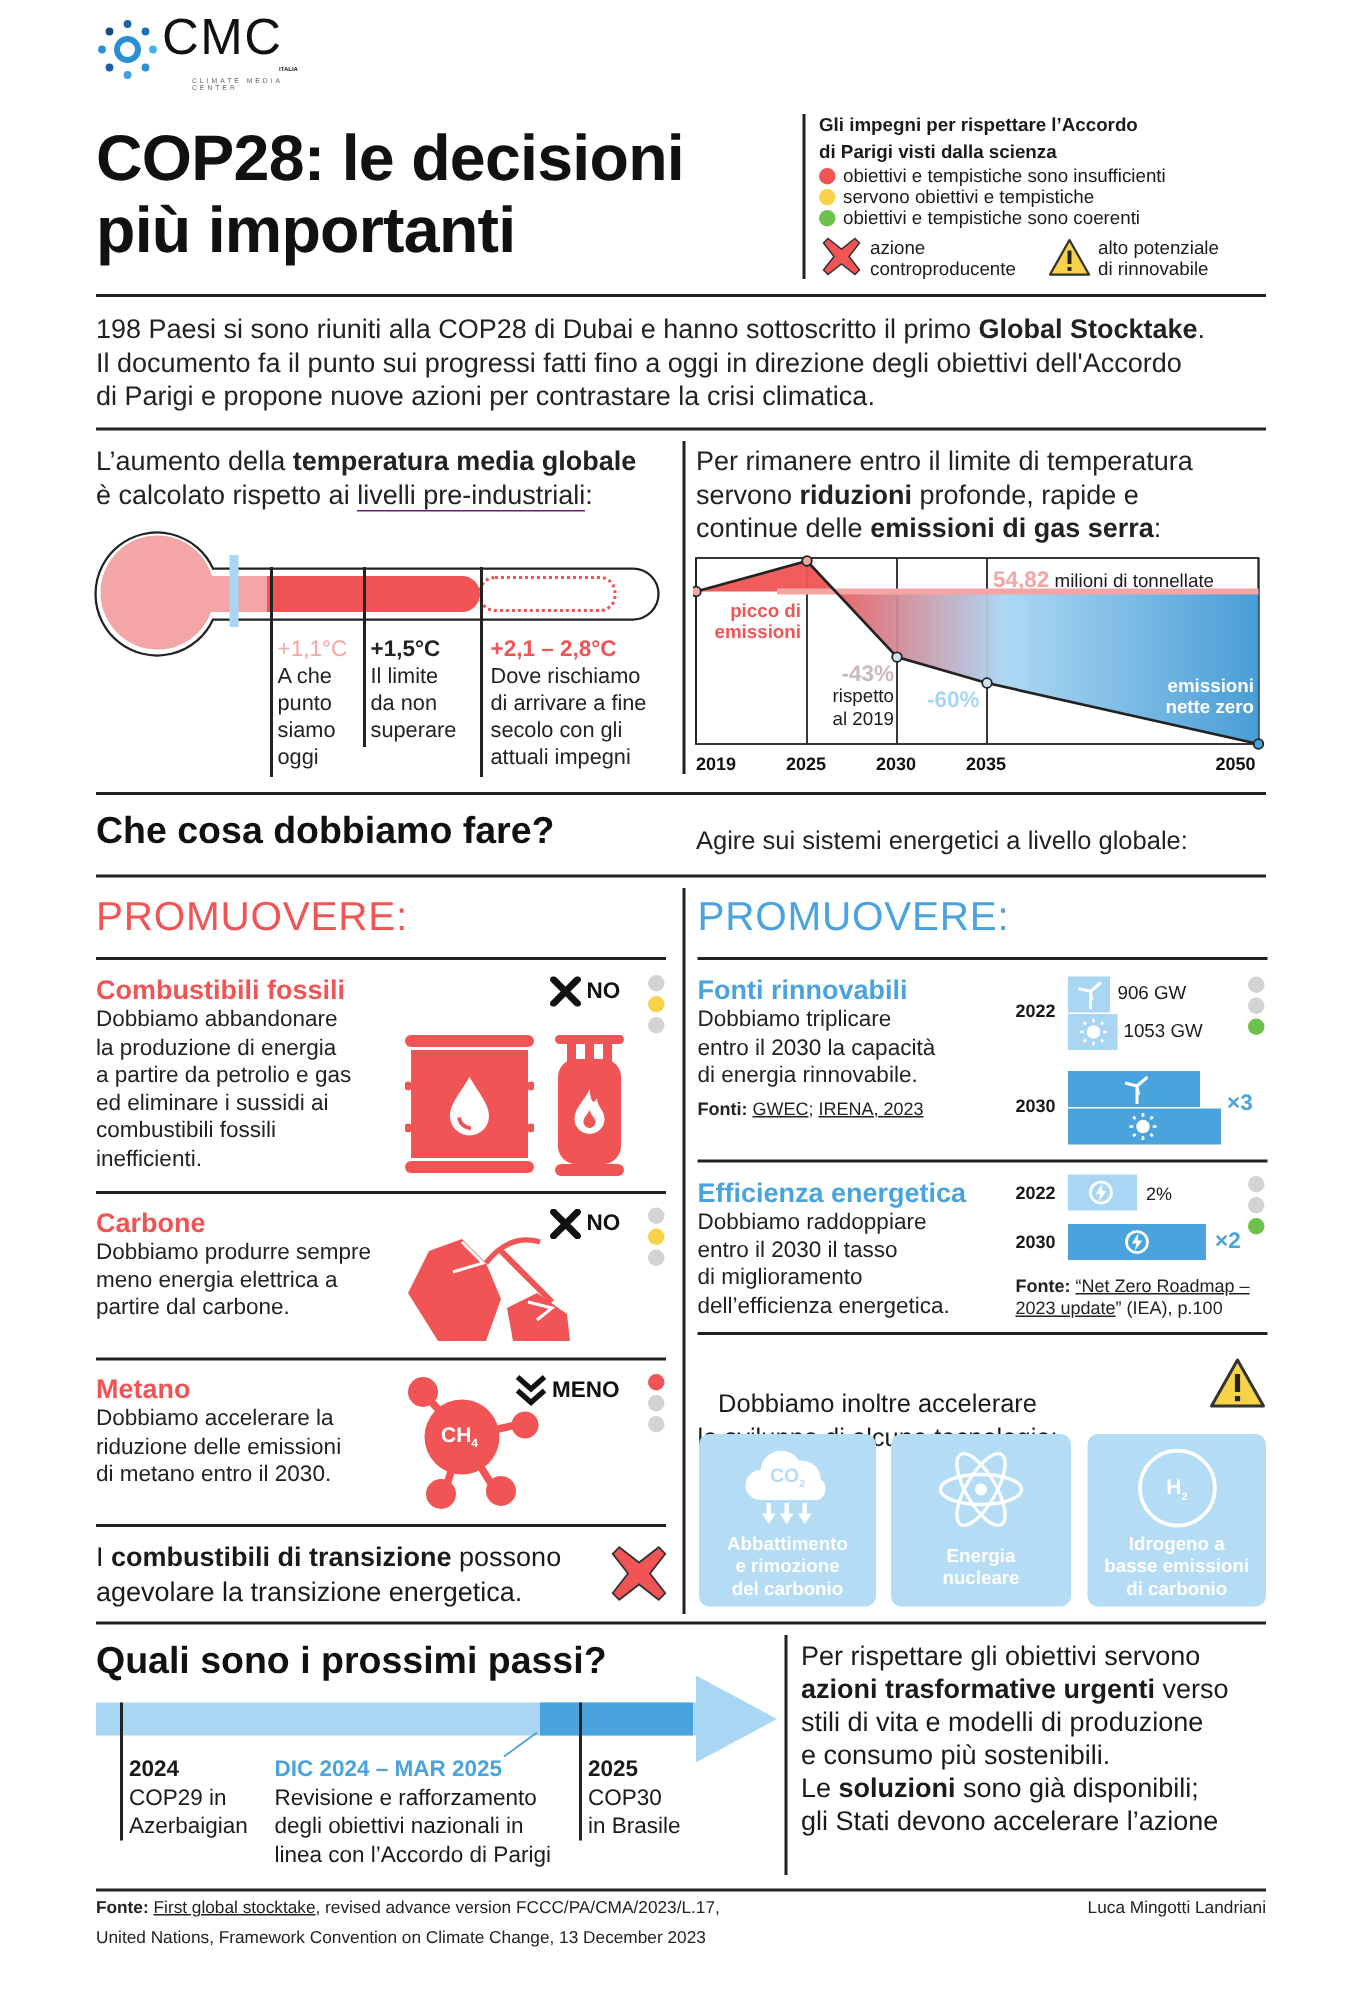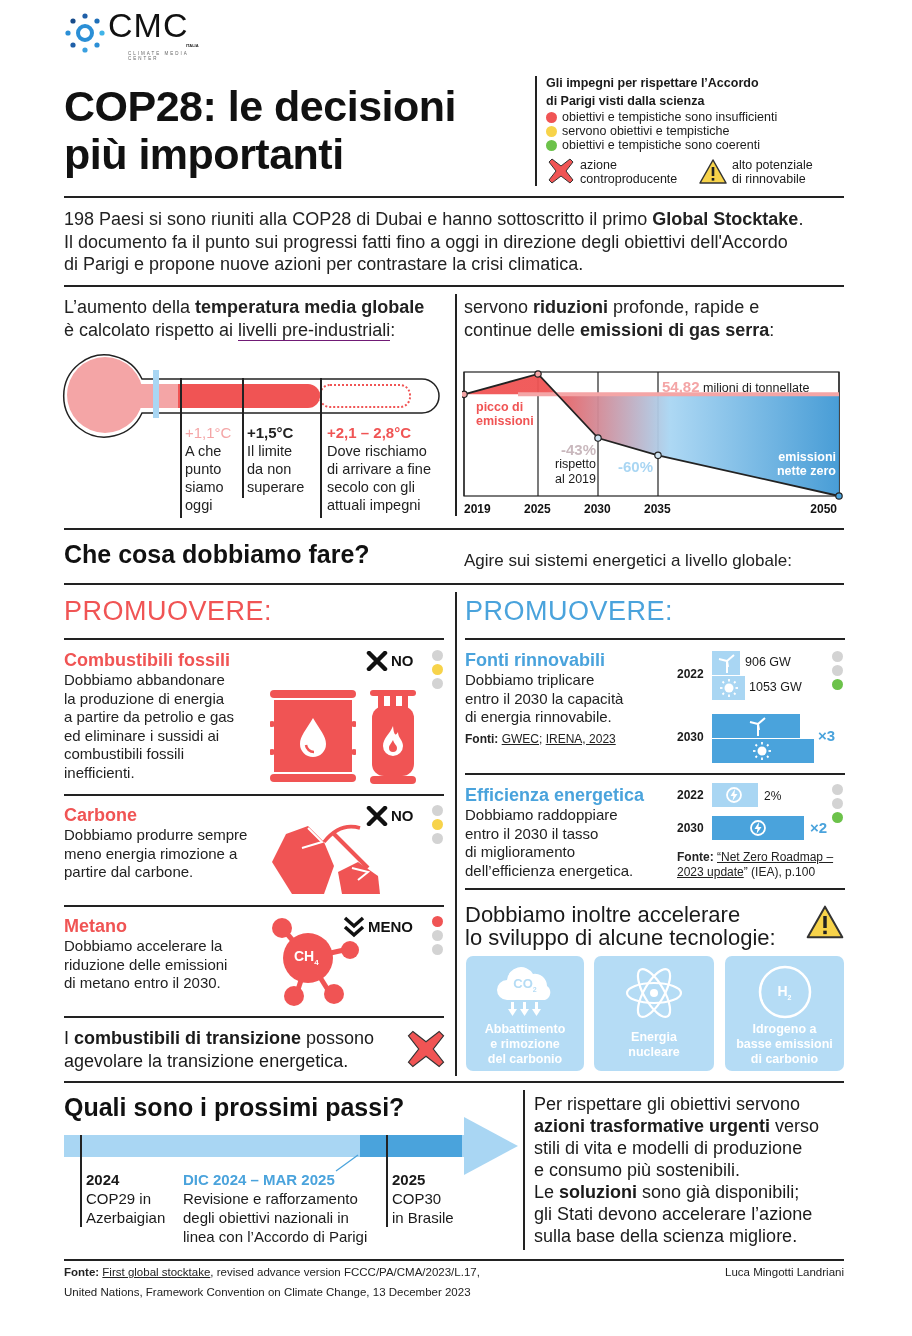--- a/index.html
+++ b/index.html
@@ -145,20 +145,21 @@
 </div>
 <div class="abs cap" style="left:327px;top:424px;">
   <div class="cap-h red">+2,1 – 2,8°C</div>
   <div>Dove rischiamo</div>
   <div>di arrivare a fine</div>
   <div>secolo con gli</div>
   <div>attuali impegni</div>
 </div>
 
 <div class="abs sec-text" style="left:464px;top:296px;width:390px;">
+  <div>Per rimanere entro il limite di temperatura</div>
   <div><span>servono </span><b>riduzioni</b><span> profonde, rapide e</span></div>
   <div><span>continue delle </span><b>emissioni di gas serra</b><span>:</span></div>
 </div>
 
 <svg id="emis-chart" class="abs" style="left:462px;top:370px" width="384" height="150" viewBox="0 0 384 150">
   <defs>
     <linearGradient id="gArea" x1="0" y1="0" x2="1" y2="0">
       <stop offset="0" stop-color="#f05454"></stop>
       <stop offset="0.22" stop-color="#f05454"></stop>
       <stop offset="0.55" stop-color="#a9d6f3"></stop>
@@ -192,21 +193,21 @@
       <text x="62" y="143" font-size="12" font-weight="bold" font-family="Liberation Sans, sans-serif" fill="#111" text-anchor="start">2025</text>
       <text x="122" y="143" font-size="12" font-weight="bold" font-family="Liberation Sans, sans-serif" fill="#111" text-anchor="start">2030</text>
       <text x="182" y="143" font-size="12" font-weight="bold" font-family="Liberation Sans, sans-serif" fill="#111" text-anchor="start">2035</text>
       <text x="375" y="143" font-size="12" font-weight="bold" font-family="Liberation Sans, sans-serif" fill="#111" text-anchor="end">2050</text>
     </g>
 </svg>
 <div class="abs" style="left:662px;top:378px;font-size:12.5px;">
   <span style="color:#f4a5a6;font-weight:bold;font-size:15px">54,82</span>
   <span>milioni di tonnellate</span>
 </div>
-<div class="abs" style="left:476px;top:400px;width:58px;text-align:left;font-size:12.5px;line-height:14px;font-weight:bold;color:#f05454">
+<div class="abs" style="left:476px;top:400px;width:58px;text-align:right;font-size:12.5px;line-height:14px;font-weight:bold;color:#f05454">
   <div>picco di</div>
   <div>emissioni</div>
 </div>
 <div class="abs" style="left:546px;top:442px;width:50px;text-align:right;font-size:12.5px;line-height:15px;">
   <div style="color:#c9b8bd;font-weight:bold;font-size:15px">-43%</div>
   <div>rispetto</div>
   <div>al 2019</div>
 </div>
 <div class="abs" style="left:618px;top:458px;color:#a9d6f3;font-weight:bold;font-size:15px">-60%</div>
 <div class="abs" style="left:760px;top:450px;width:76px;text-align:right;color:#fff;font-weight:bold;font-size:12.5px;line-height:14px">
@@ -264,21 +265,21 @@
   <rect x="0" y="86" width="46" height="8" rx="4" fill="#f05454"></rect>
   <path d="M23 36 C20 44 13 48 13 56 A10 10 0 0 0 33 56 C33 50 28 48 28 42 C26 46 24 46 23 36 Z" fill="#fff"></path>
   <path d="M23 50 C21 54 19 55 19 58 A4 4 0 0 0 27 58 C27 55 24 54 23 50 Z" fill="#f05454"></path>
 </svg>
 <div class="hr" style="left:64px;top:794px;width:380px;height:1.5px"></div>
 
 <div class="abs" style="left:64px;top:805px;width:220px;">
   <div class="item-h red">Carbone</div>
   <div class="item-t">
     <div>Dobbiamo produrre sempre</div>
-    <div>meno energia rimozione a</div>
+    <div>meno energia elettrica a</div>
     <div>partire dal carbone.</div>
   </div>
 </div>
 <svg class="abs" style="left:366px;top:806px" width="22" height="20" viewBox="0 0 22 20">
     <path d="M3 2 L19 18 M19 2 L3 18" stroke="#111" stroke-width="4.5" stroke-linecap="round"></path>
   </svg>
 <div class="abs no-label" style="left:391px;top:807px;">NO</div>
 <div class="abs" style="left:432px;top:805px;width:12px;">
   <span class="dot" style="background:#d3d3d3;display:block;margin-bottom:3px"></span>
   <span class="dot" style="background:#f7d34a;display:block;margin-bottom:3px"></span>
@@ -425,21 +426,21 @@
   <span class="dot" style="background:#d3d3d3;display:block;margin-bottom:3px"></span>
   <span class="dot" style="background:#6cc24a;display:block"></span>
 </div>
 <div class="abs src" style="left:677px;top:850px;line-height:15px;">
   <div><b>Fonte:</b> <span class="u">“Net Zero Roadmap –</span></div>
   <div><span class="u">2023 update</span><span>” (IEA), p.100</span></div>
 </div>
 
 <div class="hr" style="left:465px;top:888px;width:380px;height:1.5px"></div>
 
-<div class="abs" style="left:465px;top:903px;font-size:22px;line-height:23px;">
+<div class="abs" style="left:465px;top:924px;font-size:17px;line-height:23px;text-align:center;">
   <div>Dobbiamo inoltre accelerare</div>
   <div>lo sviluppo di alcune tecnologie:</div>
 </div>
 <svg class="abs" style="left:805px;top:904px" width="40" height="36" viewBox="0 0 30 27">
   <path d="M15 2 L28 25 L2 25 Z" fill="#f7d34a" stroke="#333" stroke-width="1.5" stroke-linejoin="round"></path>
   <rect x="13.7" y="9" width="2.6" height="9" fill="#222"></rect>
     <rect x="13.7" y="20" width="2.6" height="2.6" fill="#222"></rect>
 </svg>
 
 <div class="tech" style="left:466px;top:956px;width:118px;height:115px;">
@@ -517,21 +518,20 @@
 </div>
 
 <div class="vr" style="left:523px;top:1090px;height:160px;"></div>
 <div class="abs" style="left:534px;top:1093px;font-size:18px;line-height:22px;">
   <div>Per rispettare gli obiettivi servono</div>
   <div><b>azioni trasformative urgenti</b><span> verso</span></div>
   <div>stili di vita e modelli di produzione</div>
   <div>e consumo più sostenibili.</div>
   <div><span>Le </span><b>soluzioni</b><span> sono già disponibili;</span></div>
   <div>gli Stati devono accelerare l’azione</div>
-  <div>sulla base della scienza migliore.</div>
 </div>
 
 <div class="hr" style="left:64px;top:1259px;width:780px;height:1.5px"></div>
 
 <div class="abs footer" style="left:64px;top:1262px;">
   <div><b>Fonte:</b> <span class="u">First global stocktake</span><span>, revised advance version FCCC/PA/CMA/2023/L.17,</span></div>
   <div>United Nations, Framework Convention on Climate Change, 13 December 2023</div>
 </div>
 <div class="abs footer" style="right:68px;top:1262px;">Luca Mingotti Landriani</div>
 

